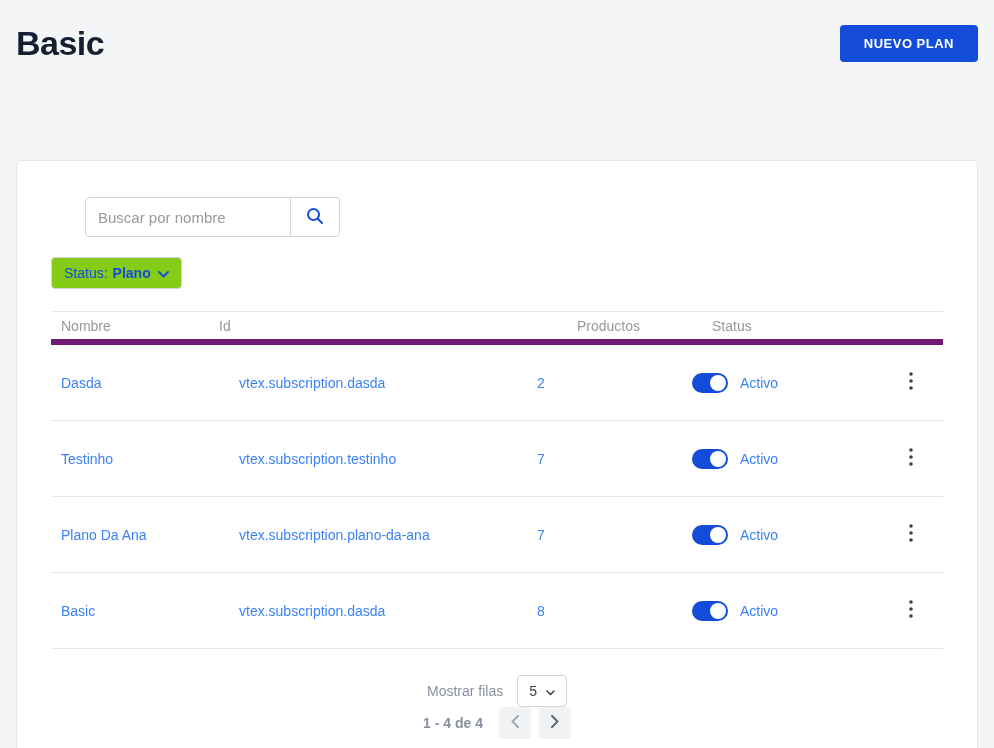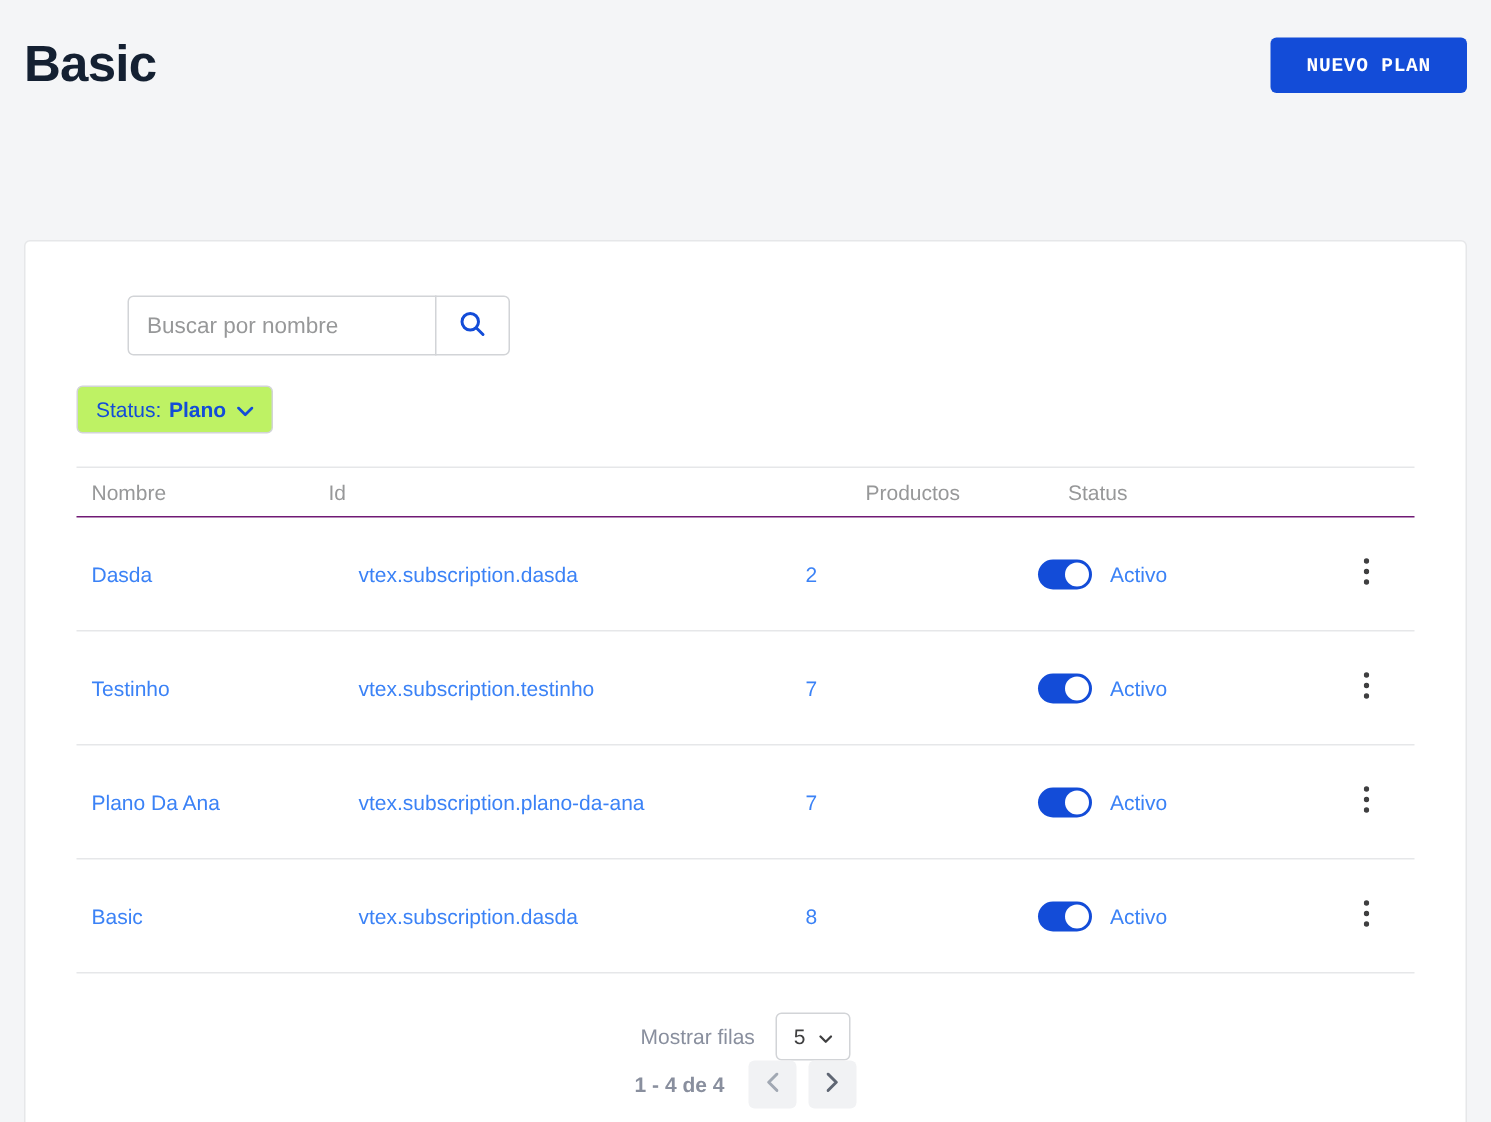--- a/index.html
+++ b/index.html
@@ -15,21 +15,21 @@
   
   .page-header {
     display: flex; justify-content: space-between; align-items: center;
     padding-top: 22px; height: 64px;
   }
   .page-title {
     font-size: 34px; font-weight: 800; color: #142032; letter-spacing: -0.5px;
   }
   .btn-primary {
     background: #134cd8; color: #fff; border: none; border-radius: 4px;
-    height: 37px; padding: 0 24px; font-family: Liberation Mono, monospace;
+    height: 37px; padding: 0 24px; font-family: Liberation Sans, sans-serif;
     font-size: 13px; font-weight: 700; letter-spacing: 0.5px; cursor: pointer;
   }
 
   
   .card {
     margin-top: 96px; background: #fff; border: 1px solid #e6e7e9;
     border-radius: 4px; padding: 36px 34px 30px; min-height: 570px;
   }
 
   
@@ -42,36 +42,36 @@
   .search-btn {
     width: 50px; height: 40px; margin-left: -1px; background: #fff;
     border: 1px solid #d2d4d7; border-radius: 0 4px 4px 0;
     display: flex; align-items: center; justify-content: center; cursor: pointer;
   }
 
   
   .filter-row { margin-top: 20px; }
   .filter-chip {
     display: inline-flex; align-items: center; gap: 5px; height: 32px; padding: 0 12px;
-    background: #bef264; border: 1px solid #d2d4d7; border-radius: 4px;
+    background: #84cc16; border: 1px solid #d2d4d7; border-radius: 4px;
     color: #134cd8; font-size: 14px; font-family: inherit; cursor: pointer;
   }
   .filter-chip .val { font-weight: 700; }
   .filter-chip svg { margin-left: 2px; }
 
   
   .table { margin-top: 22px; }
   .thead, .trow {
     display: grid;
     grid-template-columns: 158px 1fr 135px 177px 44px;
     align-items: center;
     padding: 0 10px;
   }
   .thead {
-    height: 34px; border-top: 1px solid #e6e7e9; border-bottom: 1px solid #701a75;
+    height: 34px; border-top: 1px solid #e6e7e9; border-bottom: 6px solid #701a75;
     color: #979899; font-size: 14px;
   }
   .trow { height: 76px; border-bottom: 1px solid #e6e7e9; font-size: 14px; color: #3b82f6; gap: 20px; }
   .status-cell { display: flex; align-items: center; gap: 12px; }
   .toggle {
     width: 36px; height: 20px; border-radius: 10px; background: #134cd8;
     border: none; position: relative; cursor: pointer; flex: none;
   }
   .toggle .knob {
     position: absolute; top: 2px; right: 2px; width: 16px; height: 16px;

